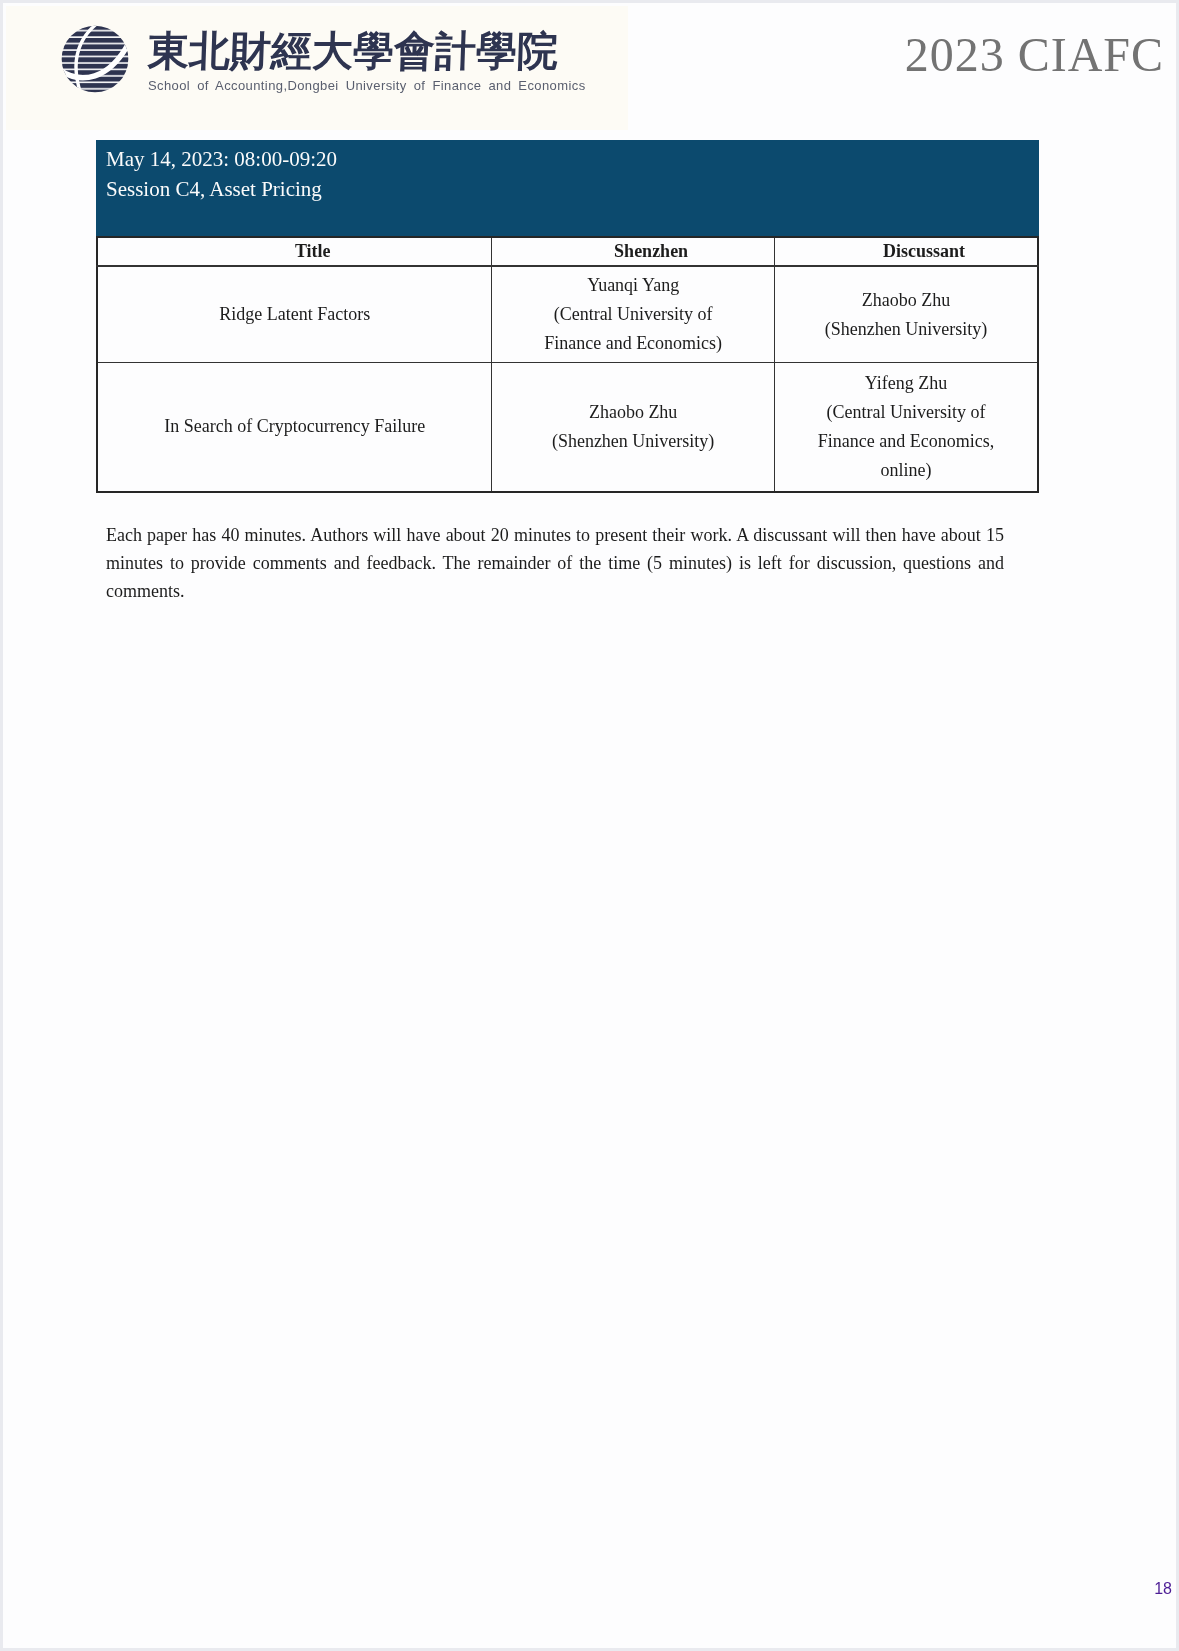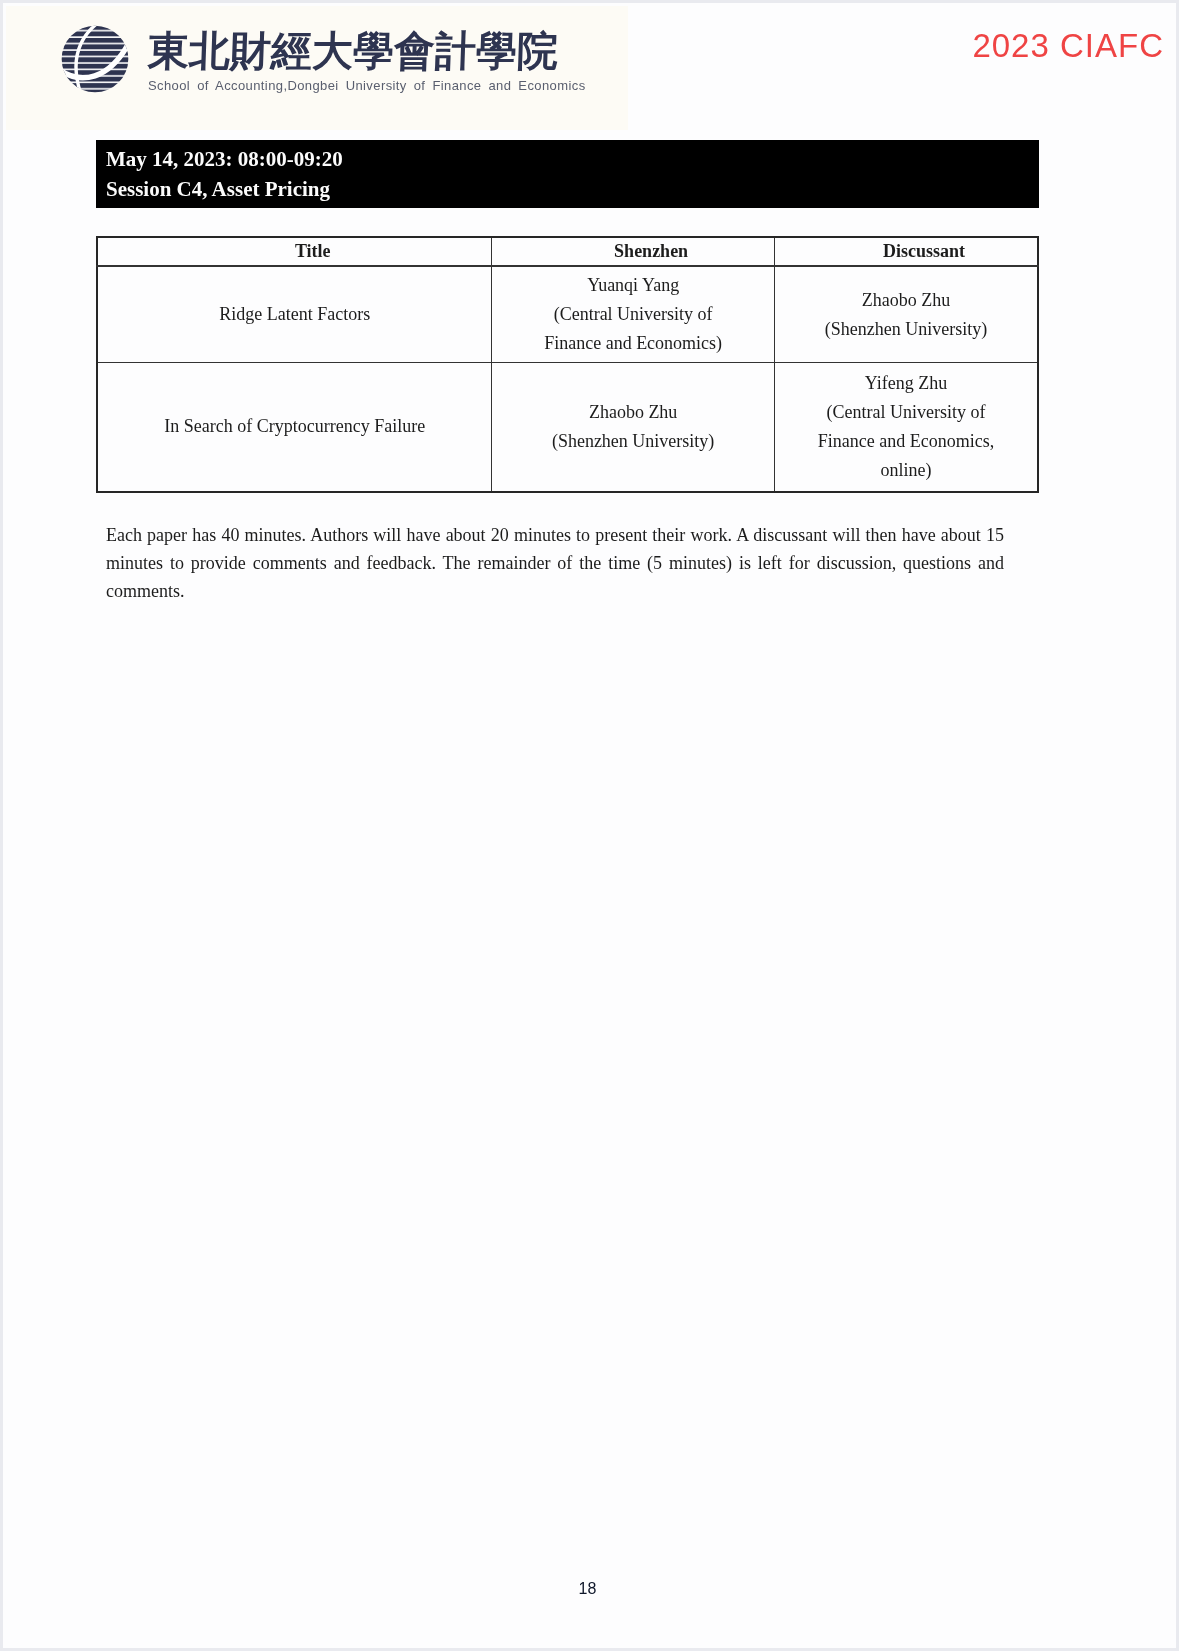--- a/index.html
+++ b/index.html
@@ -45,35 +45,35 @@
     font-family: "Liberation Sans", "DejaVu Sans", sans-serif;
     font-size: 13px;
     color: #595e6e;
     letter-spacing: 0.4px;
     word-spacing: 3px;
     white-space: nowrap;
   }
   .conf-badge {
     position: absolute;
     top: 24px; right: 12px;
-    font-family: Liberation Sans, sans-serif;
-    font-size: 33px;
-    color: #ef4444;
+    font-family: Liberation Serif, serif;
+    font-size: 48px;
+    color: #737373;
     letter-spacing: 1px;
     white-space: nowrap;
   }
 
   
   .session-bar {
     position: absolute;
     left: 93px; top: 137px;
-    width: 943px; height: 68px;
-    background: #000000;
+    width: 943px; height: 96px;
+    background: #0c4a6e;
     color: #fbfbfb;
-    font-weight: bold;
+    font-weight: normal;
     font-size: 21px;
     line-height: 30px;
     padding: 4px 0 0 10px;
   }
 
   
   table.schedule {
     position: absolute;
     left: 93px; top: 233px;
     width: 943px;
@@ -120,24 +120,24 @@
     font-size: 18px;
     line-height: 28px;
     text-align: justify;
   }
 
   
   .page-number {
     position: absolute;
     left: 0; right: 4px;
     top: 1577px;
-    text-align: center;
+    text-align: right;
     font-family: "Liberation Sans", "DejaVu Sans", sans-serif;
     font-size: 16px;
-    color: #0f172a;
+    color: #4c1d95;
   }
 </style>
 </head>
 <body>
 
 <div class="page">
 
   <div class="header-box">
     <div class="globe-wrap">
       <svg viewBox="0 0 100 100" width="68" height="68" aria-hidden="true">

